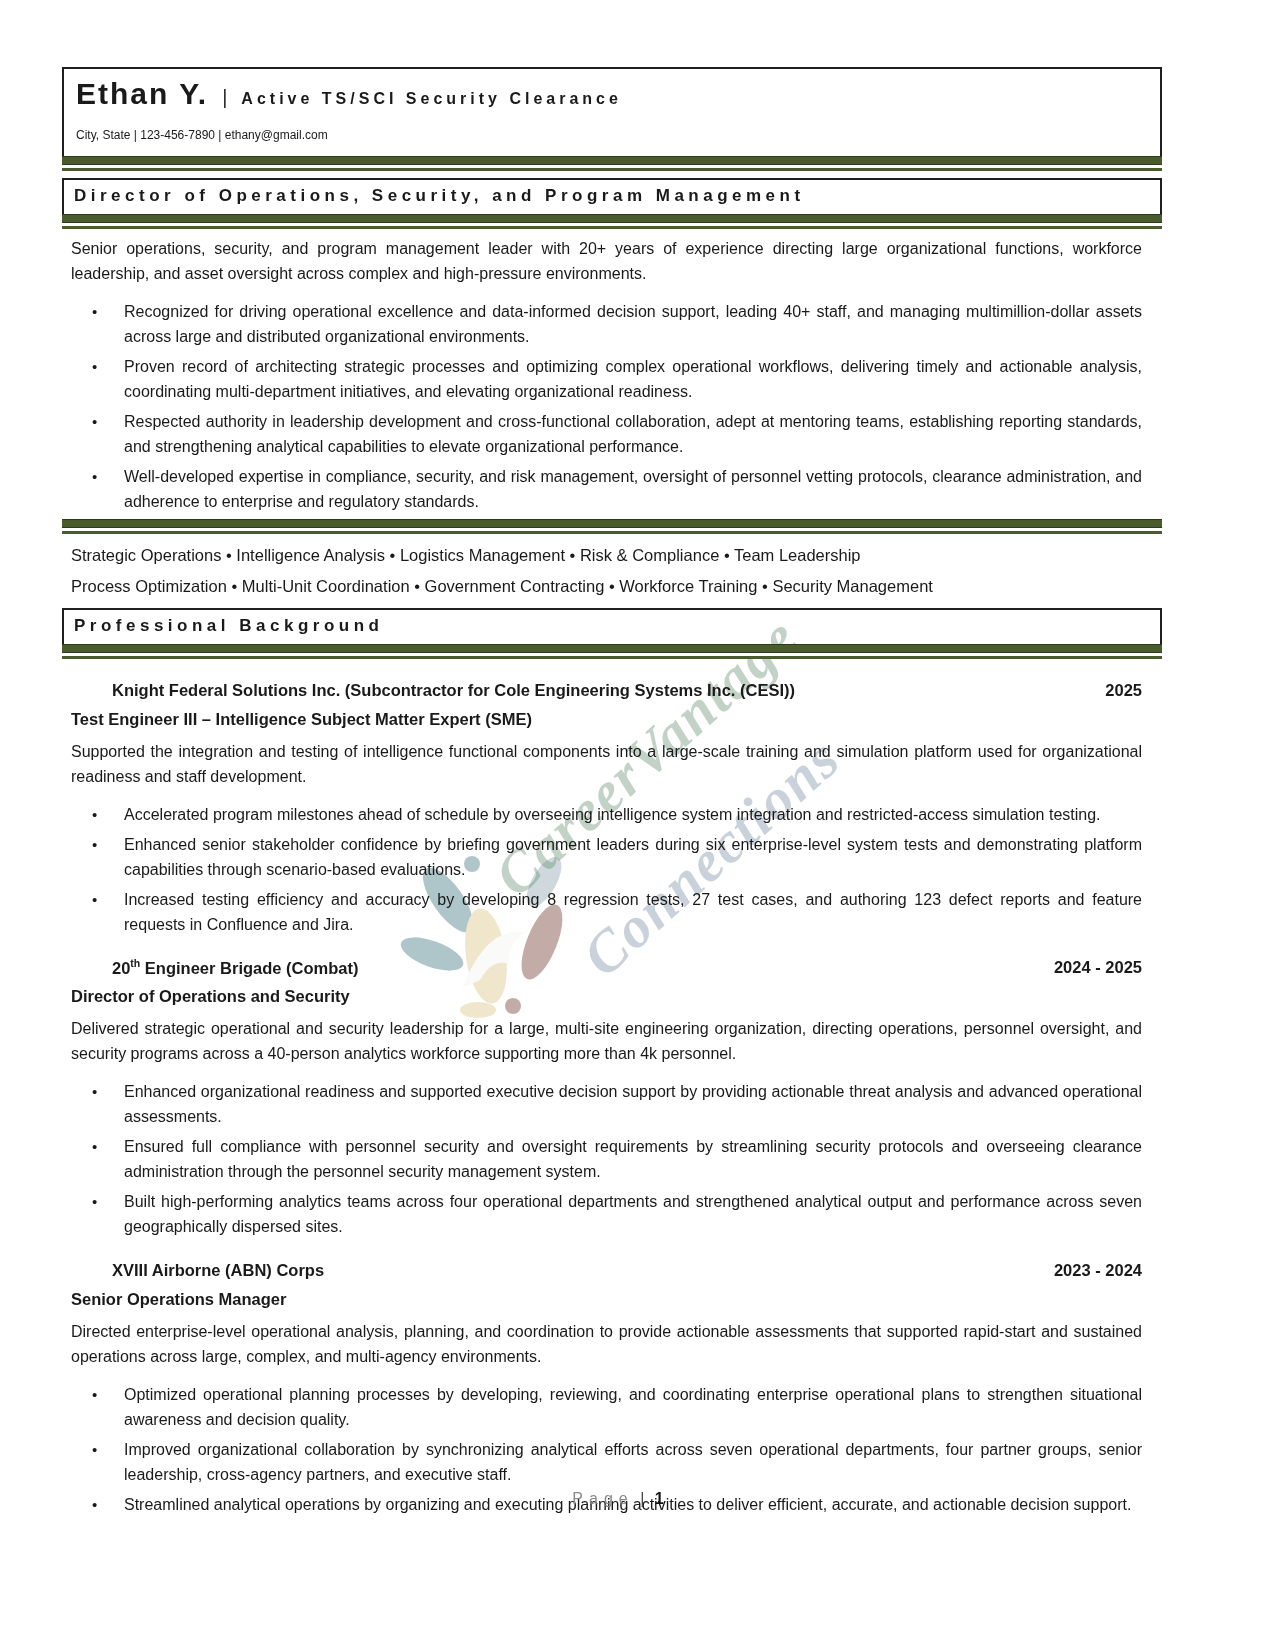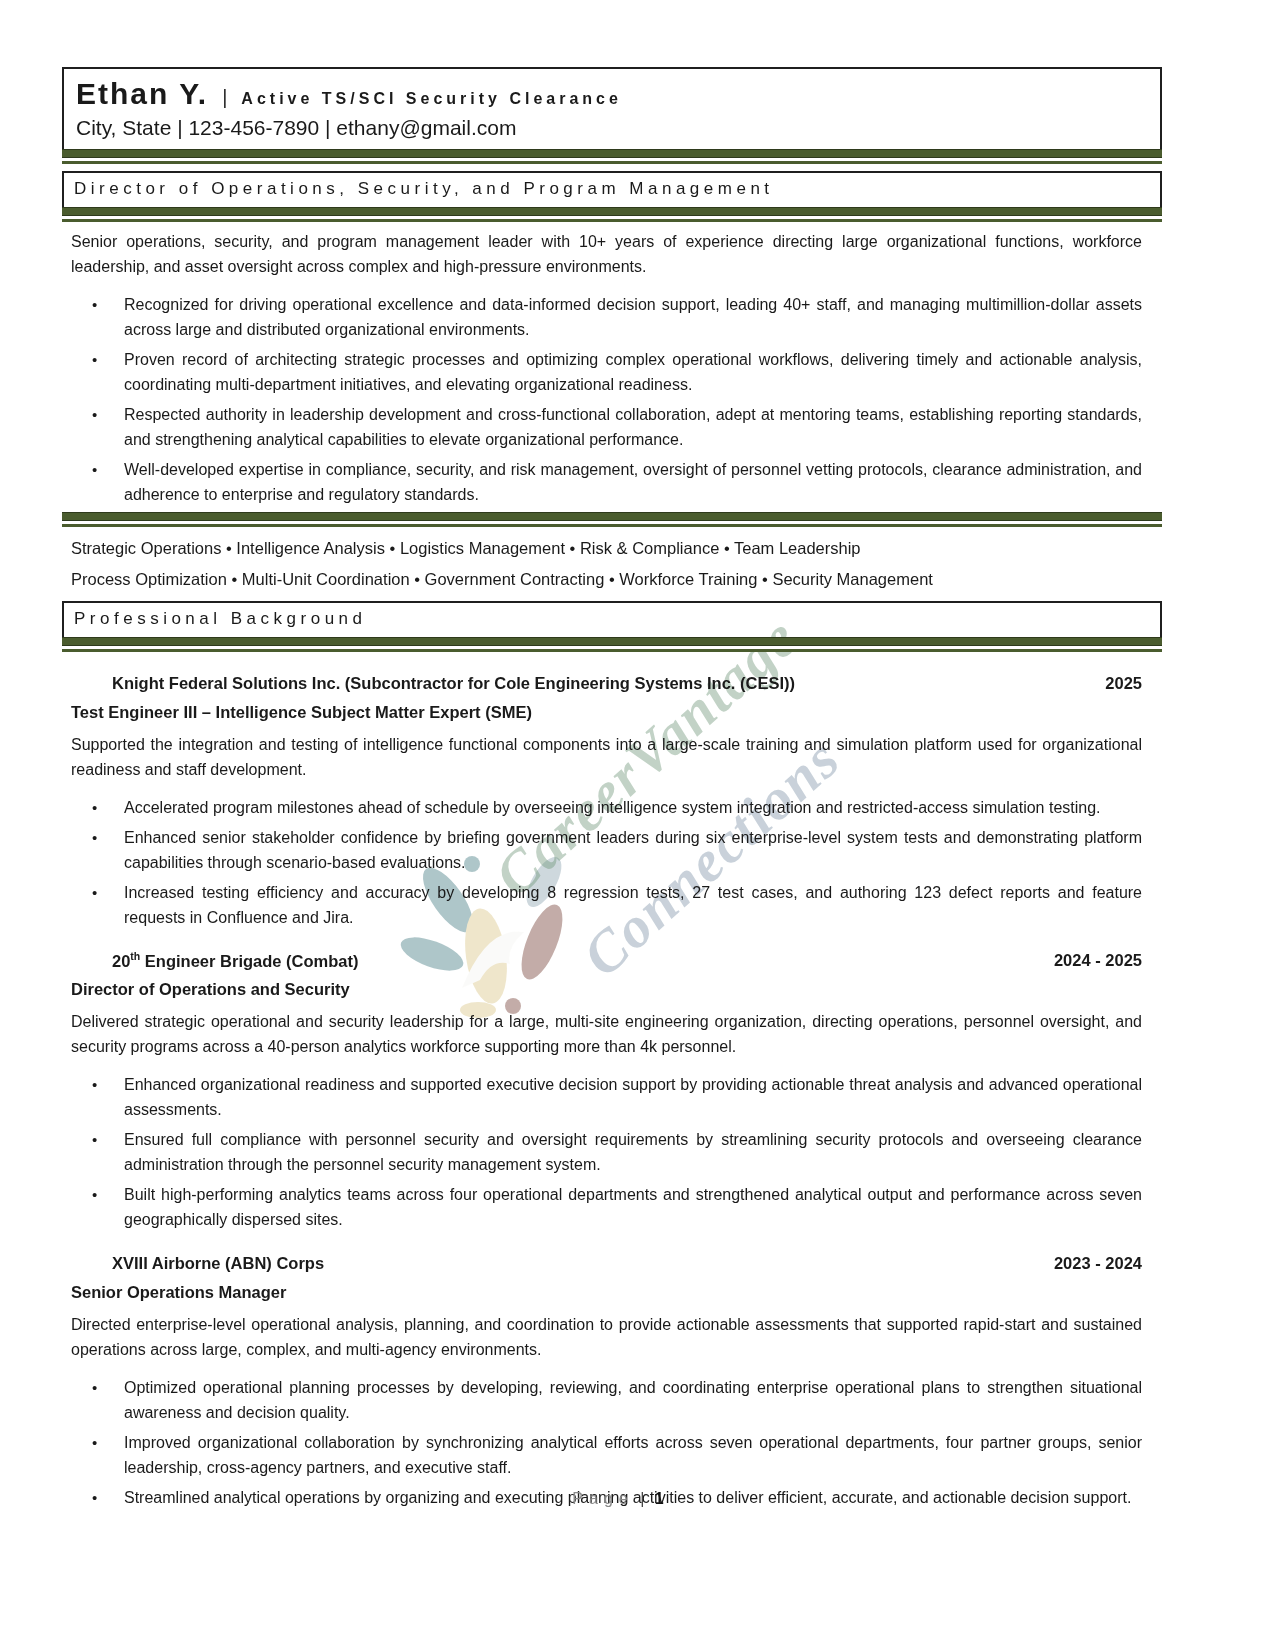--- a/index.html
+++ b/index.html
@@ -10,31 +10,31 @@
     font-size:16px;line-height:24px;
   }
   .content{position:absolute;left:62px;top:67px;width:1100px;z-index:1;}
 
   
   .header-box{border:2px solid #1f1f1f;border-bottom:none;padding:6px 12px 8px 12px;background:transparent;}
   .name-row{display:flex;align-items:baseline;}
   .name{font-size:30px;font-weight:bold;letter-spacing:2px;line-height:38px;}
   .hdr-div{font-size:20px;font-weight:400;margin:0 14px;color:#2a2a2a;}
   .clearance{font-size:16px;font-weight:bold;letter-spacing:4px;}
-  .contact{font-size:21px;line-height:26px;margin-top:2px;}
+  .contact{font-size:12px;line-height:26px;margin-top:9px;}
 
   
   .green-sep{width:100%;}
   .green-sep .bar{height:7px;background:#4a5c2e;border-top:1px solid #2e3a1c;border-bottom:1px solid #2e3a1c;}
   .green-sep .gap{height:3px;background:#ffffff;}
   .green-sep .line{height:3px;background:#4a5c2e;}
 
   
   .sect-box{border:2px solid #1f1f1f;border-bottom:none;padding:4px 10px 6px 10px;margin-top:7px;}
-  .sect-title{font-size:17px;font-weight:normal;letter-spacing:4.5px;line-height:24px;}
+  .sect-title{font-size:17px;font-weight:bold;letter-spacing:4.5px;line-height:24px;}
 
   
   .para{margin:7px 0 0 0;padding:0 20px 0 9px;text-align:justify;line-height:25px;}
   ul.bullets{list-style:none;margin:13px 0 0 0;padding:0 20px 0 62px;}
   ul.bullets li{position:relative;text-align:justify;line-height:25px;margin-bottom:5px;}
   ul.bullets li::before{content:"\2022";position:absolute;left:-32px;top:0;font-size:15px;}
 
   
   .comp-line{margin:7px 0 0 0;padding:0 20px 0 9px;line-height:29px;font-size:16.5px;}
 
@@ -97,21 +97,21 @@
 
   <div class="sect-box">
     <div class="sect-title">Director of Operations, Security, and Program Management</div>
   </div>
   <div class="green-sep">
       <div class="bar"></div>
       <div class="gap"></div>
       <div class="line"></div>
     </div>
 
-  <p class="para">Senior operations, security, and program management leader with 10+ years of experience directing large organizational functions, workforce leadership, and asset oversight across complex and high-pressure environments.</p>
+  <p class="para">Senior operations, security, and program management leader with 20+ years of experience directing large organizational functions, workforce leadership, and asset oversight across complex and high-pressure environments.</p>
   <ul class="bullets">
     <li>Recognized for driving operational excellence and data-informed decision support, leading 40+ staff, and managing multimillion-dollar assets across large and distributed organizational environments.</li>
     <li>Proven record of architecting strategic processes and optimizing complex operational workflows, delivering timely and actionable analysis, coordinating multi-department initiatives, and elevating organizational readiness.</li>
     <li>Respected authority in leadership development and cross-functional collaboration, adept at mentoring teams, establishing reporting standards, and strengthening analytical capabilities to elevate organizational performance.</li>
     <li>Well-developed expertise in compliance, security, and risk management, oversight of personnel vetting protocols, clearance administration, and adherence to enterprise and regulatory standards.</li>
   </ul>
 
   <div class="green-sep">
       <div class="bar"></div>
       <div class="gap"></div>

